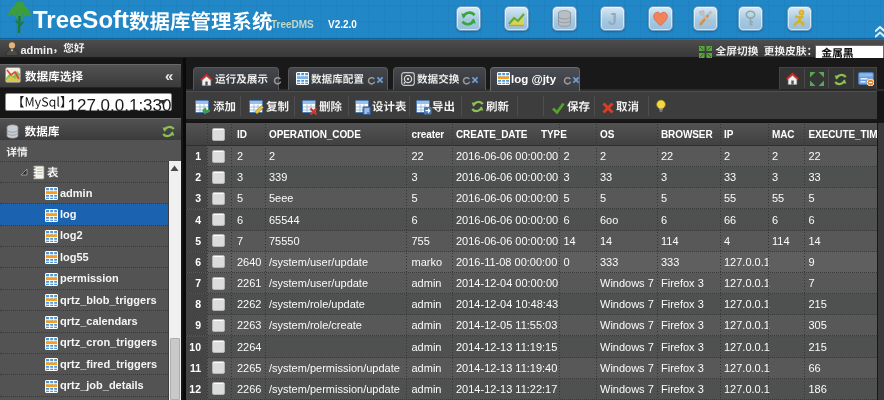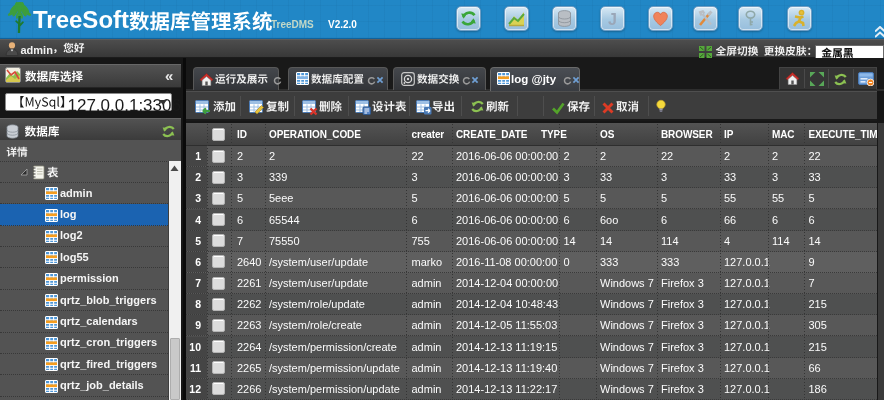--- a/index.html
+++ b/index.html
@@ -654,21 +654,20 @@
       <div class="cell" style="left:270px">2014-12-05 11:55:03</div>
       <div class="cell" style="left:414px">Windows 7</div>
       <div class="cell" style="left:475px">Firefox 3</div>
       <div class="cell" style="left:538px">127.0.0.1</div>
       <div class="cell" style="left:622.5px">305</div>
     </div>
     <div class="grow" style="top:336.50px;background:#4f5050">
       <div class="rnum">10</div>
       <div class="cbx"></div>
       <div class="cell" style="left:51px">2264</div>
-      <div class="cell" style="left:83px">/system/permission/create</div>
       <div class="cell" style="left:225.5px">admin</div>
       <div class="cell" style="left:270px">2014-12-13 11:19:15</div>
       <div class="cell" style="left:414px">Windows 7</div>
       <div class="cell" style="left:475px">Firefox 3</div>
       <div class="cell" style="left:538px">127.0.0.1</div>
       <div class="cell" style="left:622.5px">215</div>
     </div>
     <div class="grow" style="top:357.67px;background:#585858">
       <div class="rnum">11</div>
       <div class="cbx"></div>

